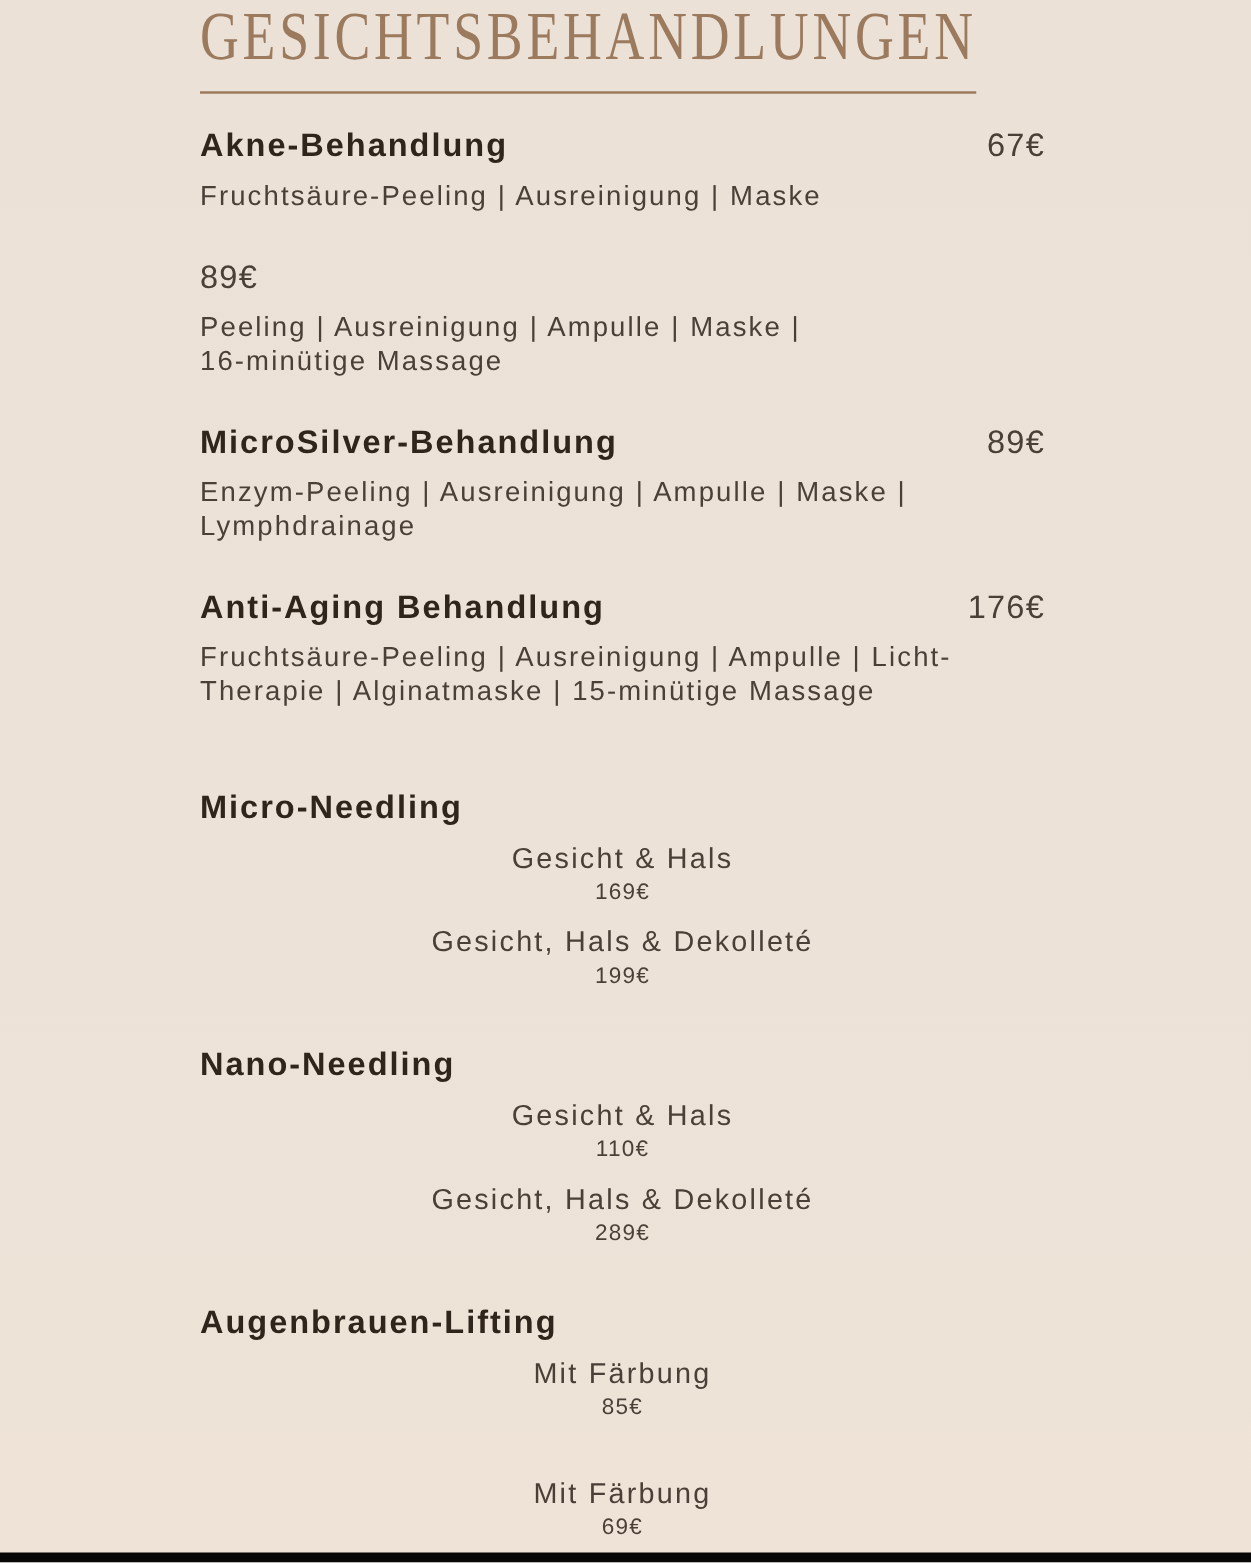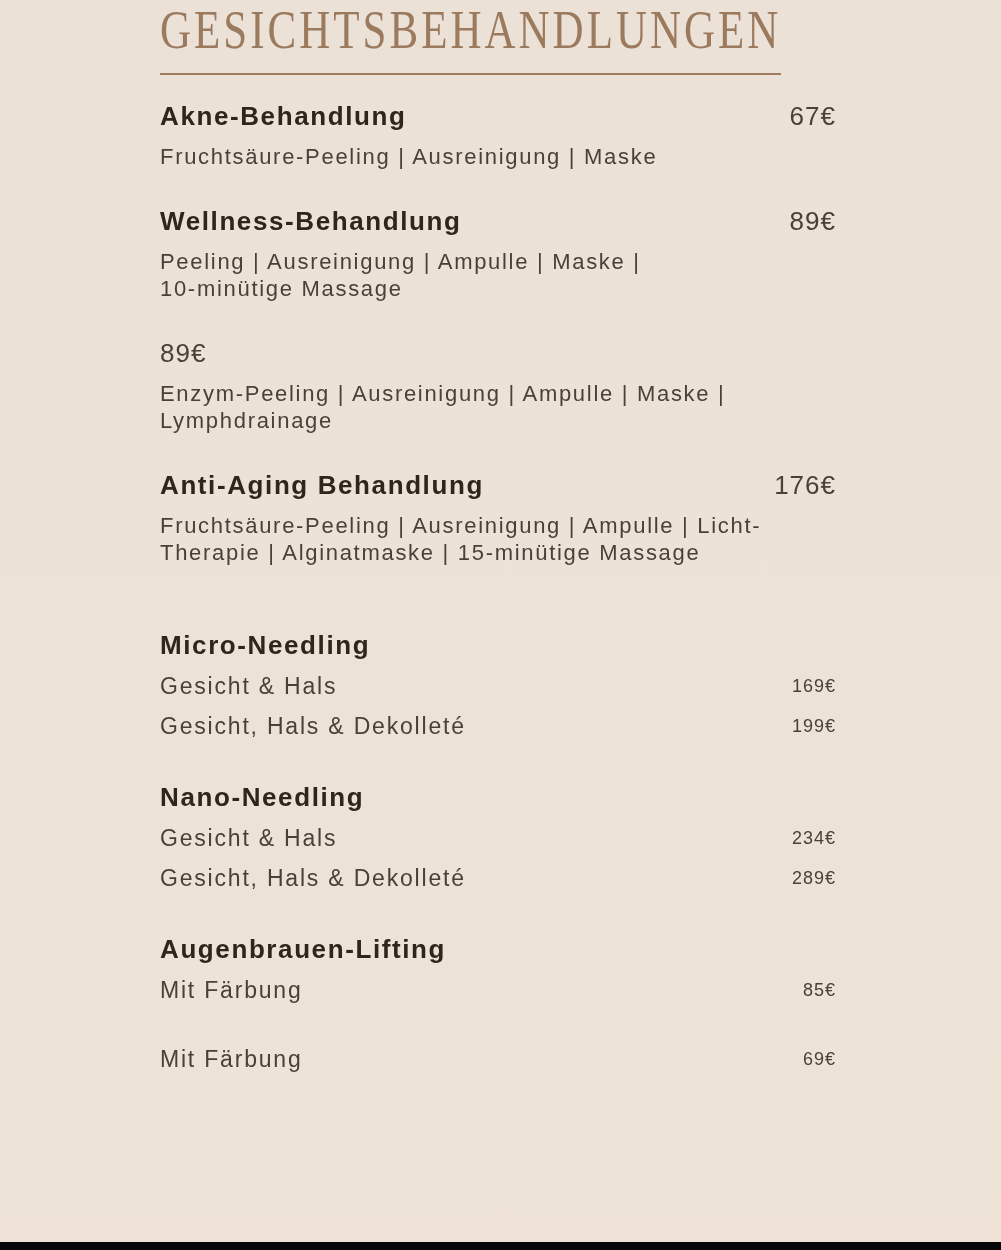--- a/index.html
+++ b/index.html
@@ -68,21 +68,21 @@
     font-size: 22px;
     font-weight: 400;
     letter-spacing: 1.7px;
     color: #4b4037;
     line-height: 27px;
     white-space: pre-line;
   }
   
   .group { margin-top: 42px; }
   .group.extra-gap { margin-top: 64px; }
-  .item-row { margin-top: 13px; }
+  .item-row { margin-top: 13px; flex-direction: column; }
   .item-label {
     font-size: 23px;
     font-weight: 400;
     letter-spacing: 1.8px;
     color: #4b4037;
     line-height: 27px;
     white-space: pre-line;
   }
   .item-price {
     font-size: 18px;
@@ -114,29 +114,29 @@
   <section class="block first">
     <div class="block-row">
       <h2 class="heading">Akne-Behandlung</h2>
       <span class="price">67€</span>
     </div>
     <p class="desc">Fruchtsäure-Peeling | Ausreinigung | Maske</p>
   </section>
 
   <section class="block">
     <div class="block-row">
-      <h2 class="heading">Wellness-Behandlung</h2>
       <span class="price">89€</span>
     </div>
     <p class="desc">Peeling | Ausreinigung | Ampulle | Maske |
-10-minütige Massage</p>
+16-minütige Massage</p>
   </section>
 
   <section class="block">
     <div class="block-row">
+      <h2 class="heading">MicroSilver-Behandlung</h2>
       <span class="price">89€</span>
     </div>
     <p class="desc">Enzym-Peeling | Ausreinigung | Ampulle | Maske |
 Lymphdrainage</p>
   </section>
 
   <section class="block">
     <div class="block-row">
       <h2 class="heading">Anti-Aging Behandlung</h2>
       <span class="price">176€</span>
@@ -154,21 +154,21 @@
     <div class="item-row">
       <span class="item-label">Gesicht, Hals &amp; Dekolleté</span>
       <span class="item-price">199€</span>
     </div>
   </section>
 
   <section class="group">
     <h2 class="heading">Nano-Needling</h2>
     <div class="item-row">
       <span class="item-label">Gesicht &amp; Hals</span>
-      <span class="item-price">234€</span>
+      <span class="item-price">110€</span>
     </div>
     <div class="item-row">
       <span class="item-label">Gesicht, Hals &amp; Dekolleté</span>
       <span class="item-price">289€</span>
     </div>
   </section>
 
   <section class="group">
     <h2 class="heading">Augenbrauen-Lifting</h2>
     <div class="item-row">

